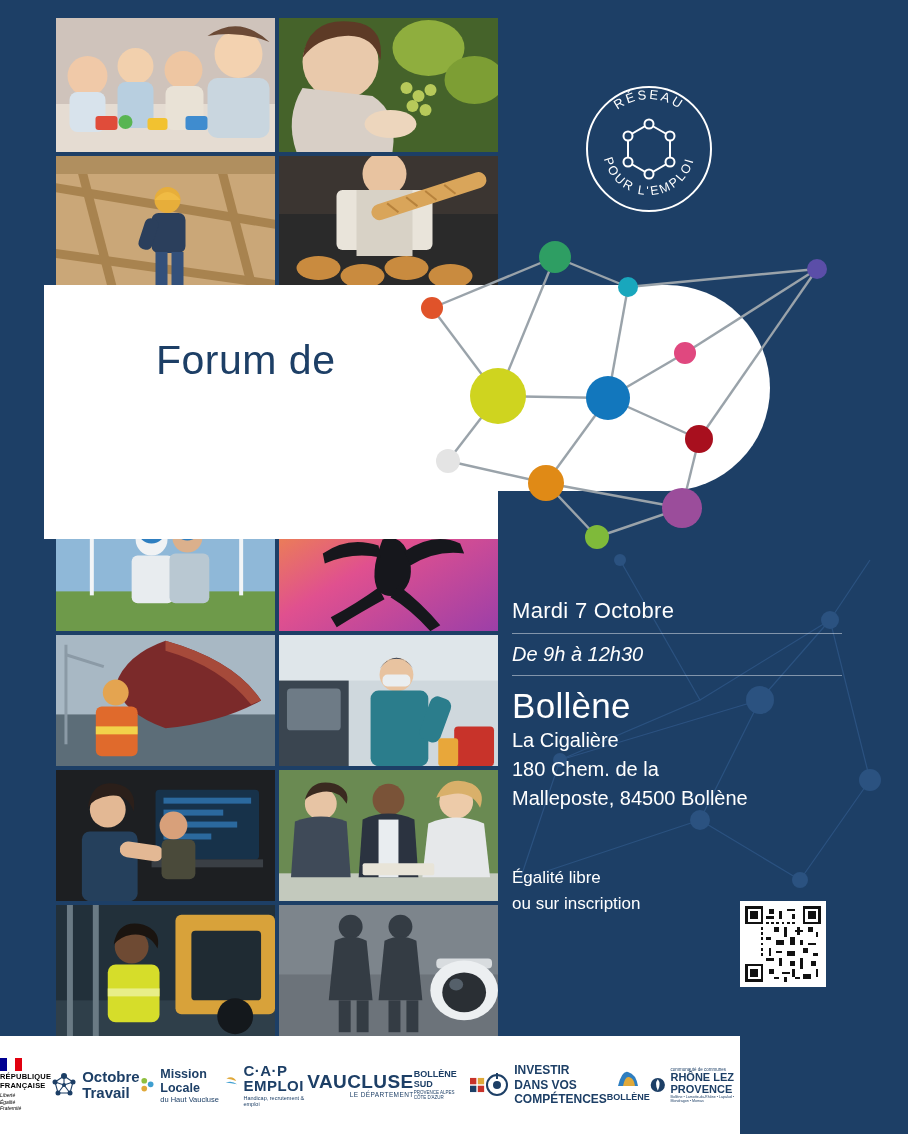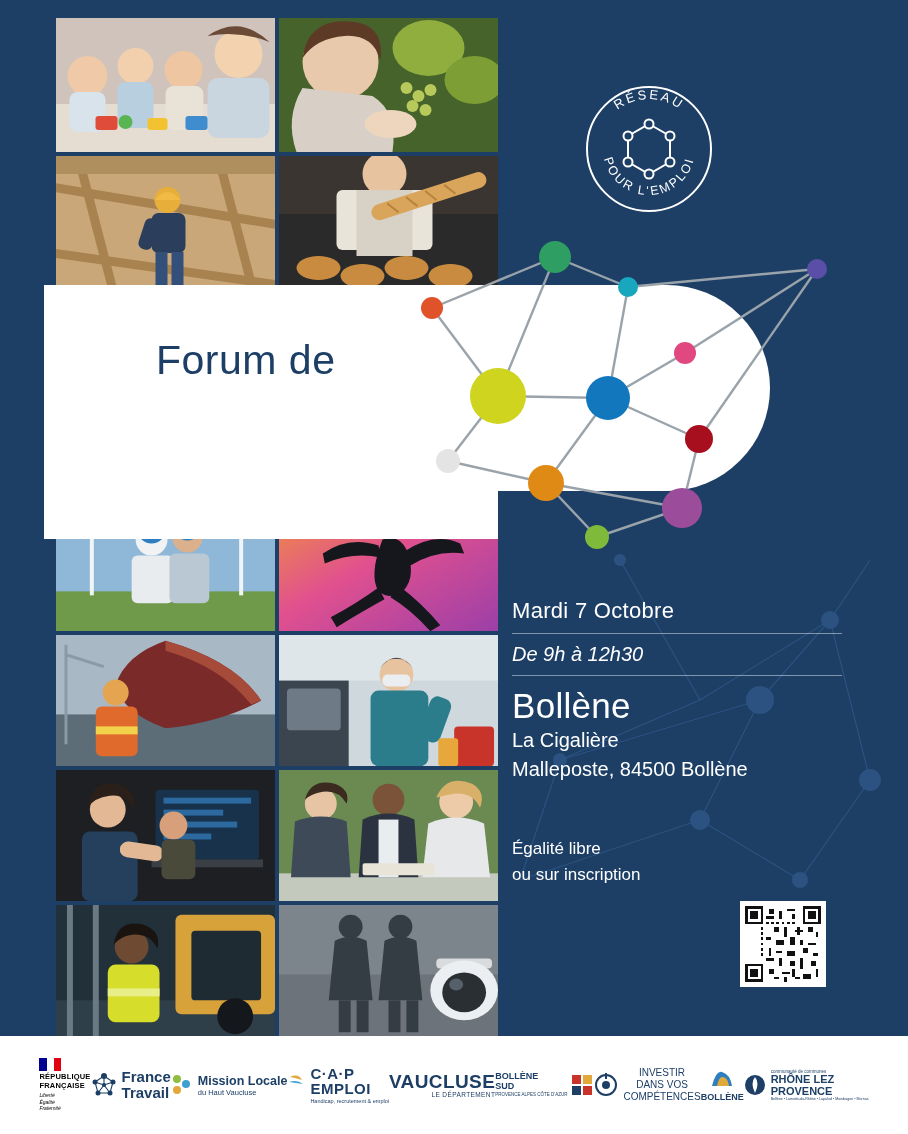--- a/index.html
+++ b/index.html
@@ -119,21 +119,21 @@
     background: #fff;
     padding: 5px;
     z-index: 8;
   }
   .qr svg { display:block; width:100%; height:100%; }
 
   
   .footer {
     position: absolute;
     left: 0; bottom: 0;
-    width: 908px; height: 98px;
+    width: 740px; height: 98px;
     background: #ffffff;
     display: flex;
     align-items: center;
     justify-content: center;
     z-index: 10;
   }
   .logo { display: flex; align-items: center; gap: 5px; }
 
   .rf { text-align: left; }
   .rf .flag { display: flex; height: 13px; width: 22px; margin-bottom: 2px; }
@@ -146,21 +146,21 @@
 
   .ft .l1 { font-size: 15px; color: #1d3f66; font-weight: 600; line-height: 1.05; }
   .ml .l1 { font-size: 12.5px; color: #1d3f66; font-weight: 600; }
   .ml .l2 { font-size: 7.5px; color: #1d3f66; }
   .cap .l1 { font-size: 15px; color: #1d3f66; font-weight: bold; letter-spacing: .5px; line-height: 1.0;}
   .cap .l2 { font-size: 5.5px; color: #1d3f66; margin-top: 2px; }
   .vc .l1 { font-size: 19px; color: #1d3f66; font-weight: bold; letter-spacing: .4px; line-height: 1; }
   .vc .l2 { font-size: 6.5px; color: #1d3f66; text-align: right; letter-spacing: .4px; }
   .rs .l1 { font-size: 9px; color: #1d3f66; font-weight: bold; line-height: 1.1; }
   .rs .l2 { font-size: 4.5px; color: #1d3f66; line-height: 1.2; }
-  .iv .l1 { font-size: 10px; color: #1d3f66; font-weight: normal; line-height: 1.2; text-align: center; }
+  .iv .l1 { font-size: 12px; color: #1d3f66; font-weight: bold; line-height: 1.2; }
   .bl .l1 { font-size: 9px; color: #1d3f66; font-weight: bold; }
   .rl .l1 { font-size: 11px; color: #1d3f66; font-weight: bold; line-height: 1.05; }
   .rl .l0 { font-size: 4.5px; color: #1d3f66; }
   .rl .l2 { font-size: 3.6px; color: #1d3f66; }
 </style>
 </head>
 <body>
 
 <div class="poster">
 
@@ -495,20 +495,21 @@
   </div>
 
   <div class="info">
     <div class="date">Mardi 7 Octobre</div>
     <div class="rule"></div>
     <div class="hours">De 9h à 12h30</div>
     <div class="rule"></div>
     <div class="city">Bollène</div>
     <div class="venue">
       <div>La Cigalière</div>
+      <div>180 Chem. de la</div>
       <div>Malleposte, 84500 Bollène</div>
     </div>
     <div class="free">
       <div>Égalité libre</div>
       <div>ou sur inscription</div>
     </div>
   </div>
 
   <div class="qr">
     <svg viewBox="0 0 29 29" shape-rendering="crispEdges">
@@ -608,21 +609,21 @@
             <circle cx="22" cy="10" r="2.5"></circle>
           <circle cx="7" cy="21" r="2.5"></circle>
             <circle cx="19" cy="21" r="2.5"></circle>
             <circle cx="13" cy="13" r="2"></circle>
         </g>
         <g stroke="#1d3f66" stroke-width="1.1" fill="none">
           <path d="M13 4 L4 10 L7 21 L19 21 L22 10 Z"></path>
             <path d="M13 4 L13 13 M4 10 L13 13 M22 10 L13 13 M7 21 L13 13 M19 21 L13 13"></path>
         </g>
       </svg>
-      <div class="l1"><span>France</span><br><span>Travail</span></div>
+      <div class="l1"><span>Octobre</span><br><span>Travail</span></div>
     </div>
 
     <div class="logo ml">
       <svg width="22" height="26" viewBox="0 0 22 26">
         <circle cx="6" cy="7" r="4" fill="#8fbf3f"></circle>
         <circle cx="6" cy="18" r="4" fill="#e0a93a"></circle>
         <circle cx="15" cy="12" r="4" fill="#3f9fd0"></circle>
       </svg>
       <div>
         <div class="l1">Mission Locale</div>

